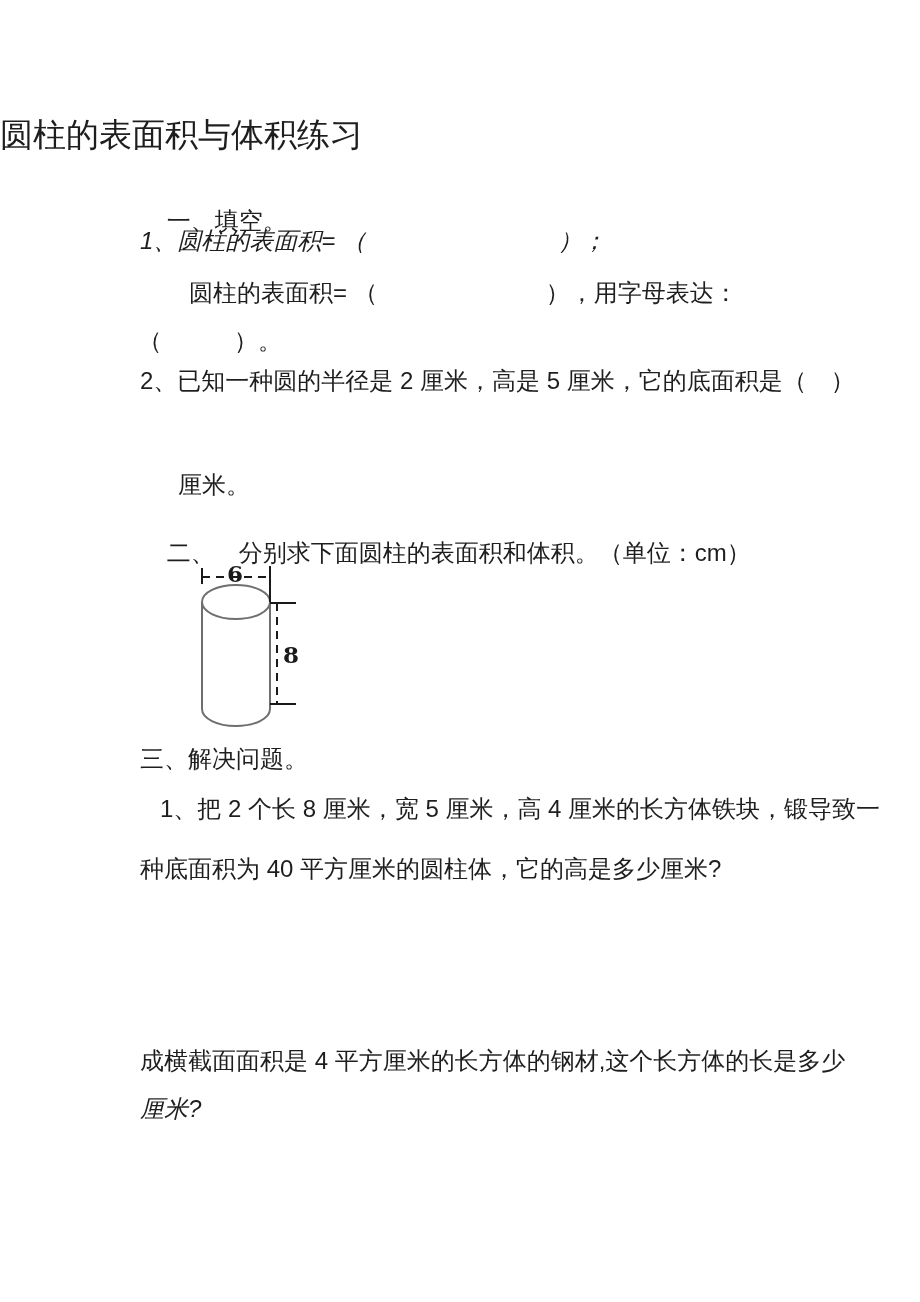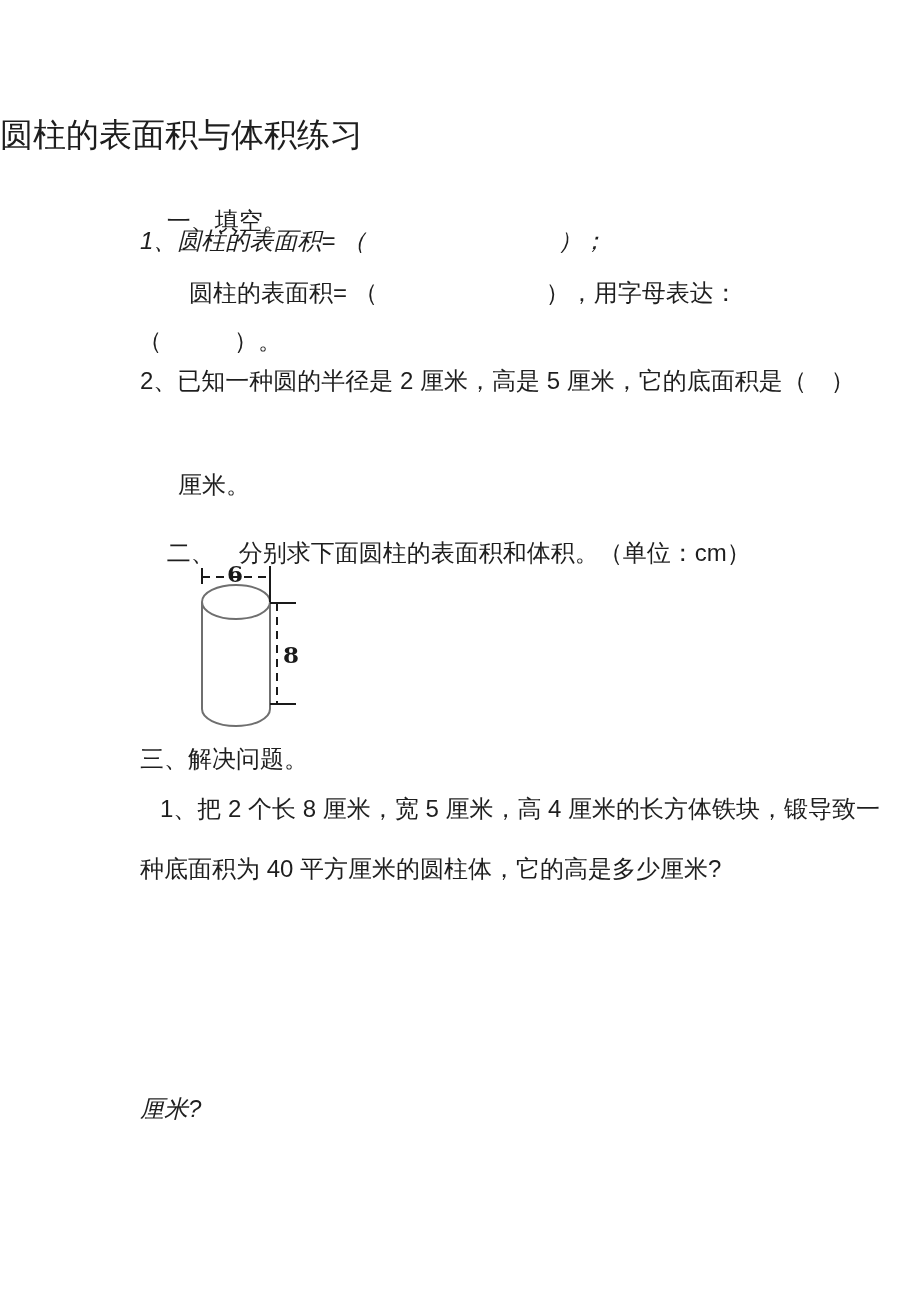--- a/index.html
+++ b/index.html
@@ -89,15 +89,16 @@
       <line x1="87" y1="51" x2="87" y2="152" stroke-dasharray="8 6"></line>
     </g>
     <text class="dim-digit" x="101" y="111" text-anchor="middle">8</text>
   </svg>
 
   <div class="line" style="top:744px;">三、解决问题。</div>
 
   <div class="line" style="top:794px;margin-left:20px;">1、把 2 个长 8 厘米，宽 5 厘米，高 4 厘米的长方体铁块，锻导致一</div>
   <div class="line" style="top:843px;margin-top:11px;">种底面积为 40 平方厘米的圆柱体，它的高是多少厘米?</div>
 
+  <div class="line" style="top:1046px;">成横截面面积是 4 平方厘米的长方体的钢材,这个长方体的长是多少</div>
   <div class="line" style="top:1094px;font-style:italic;">厘米?</div>
 
 </div>
 
 </body></html>

